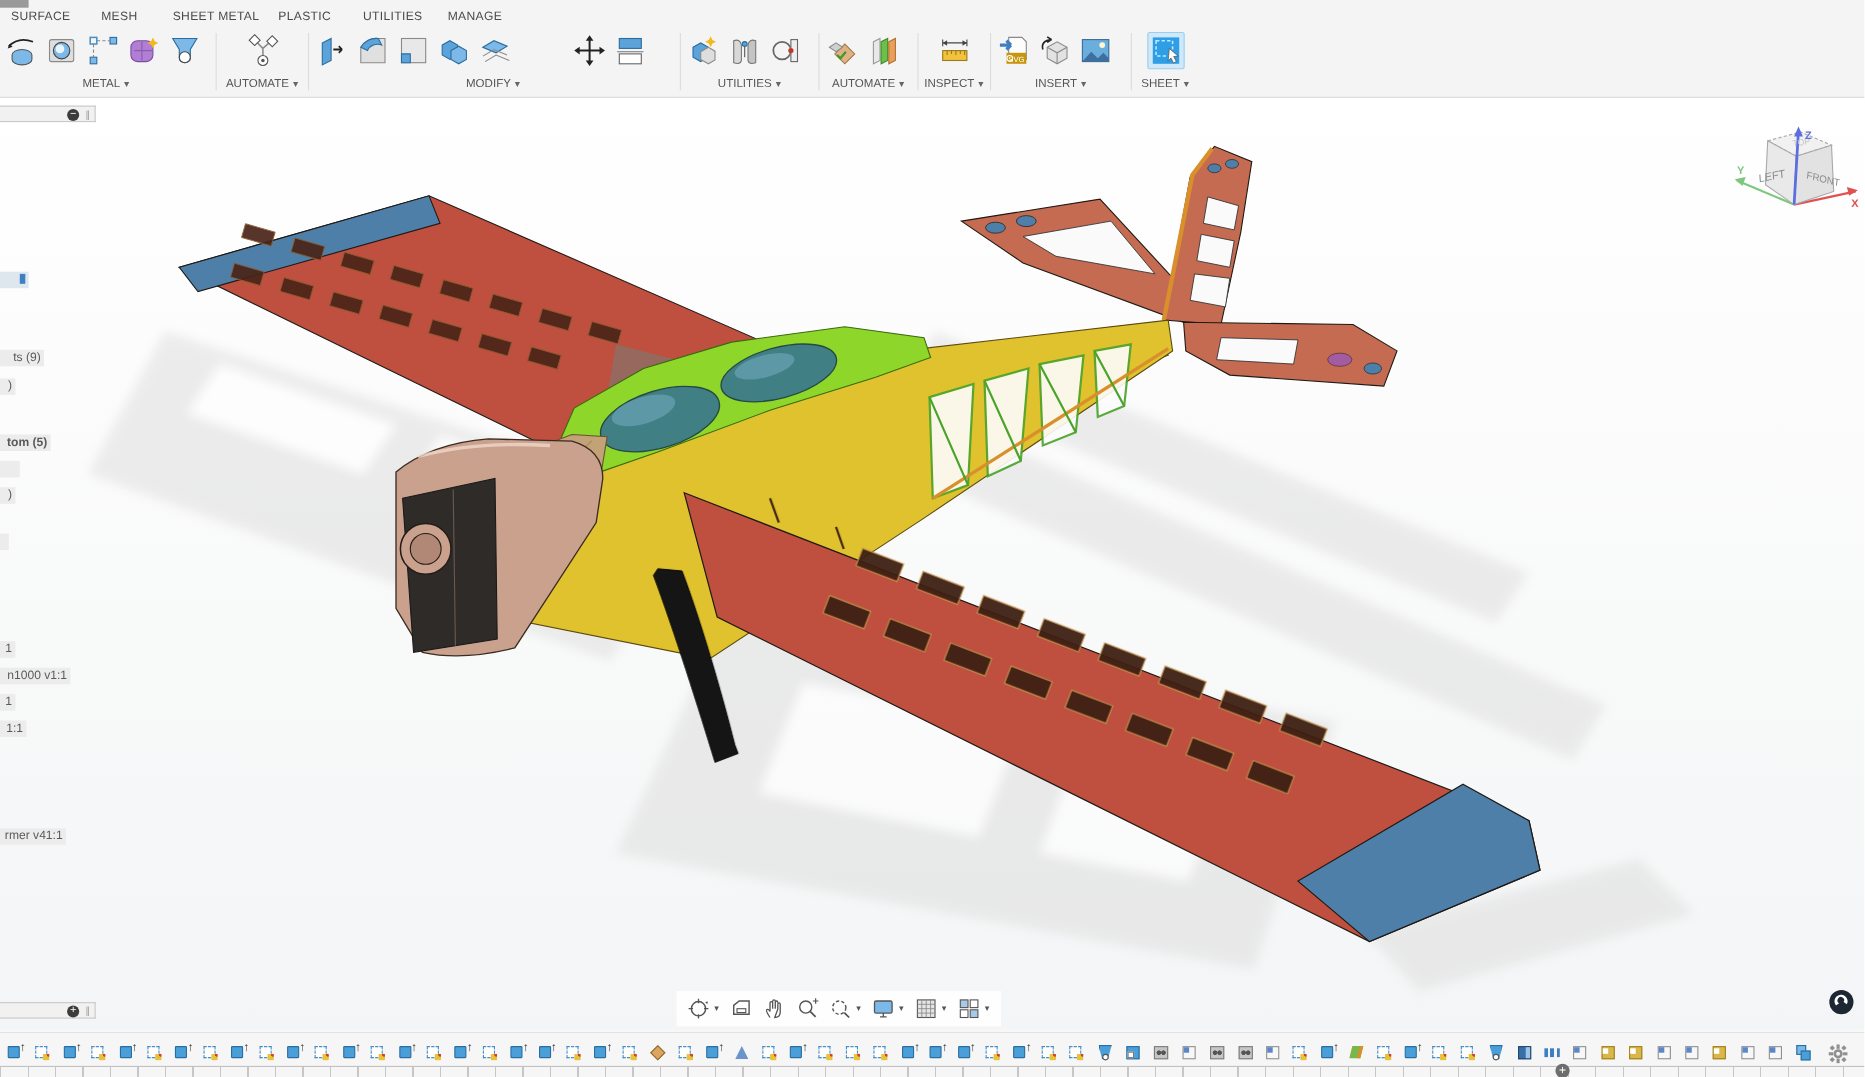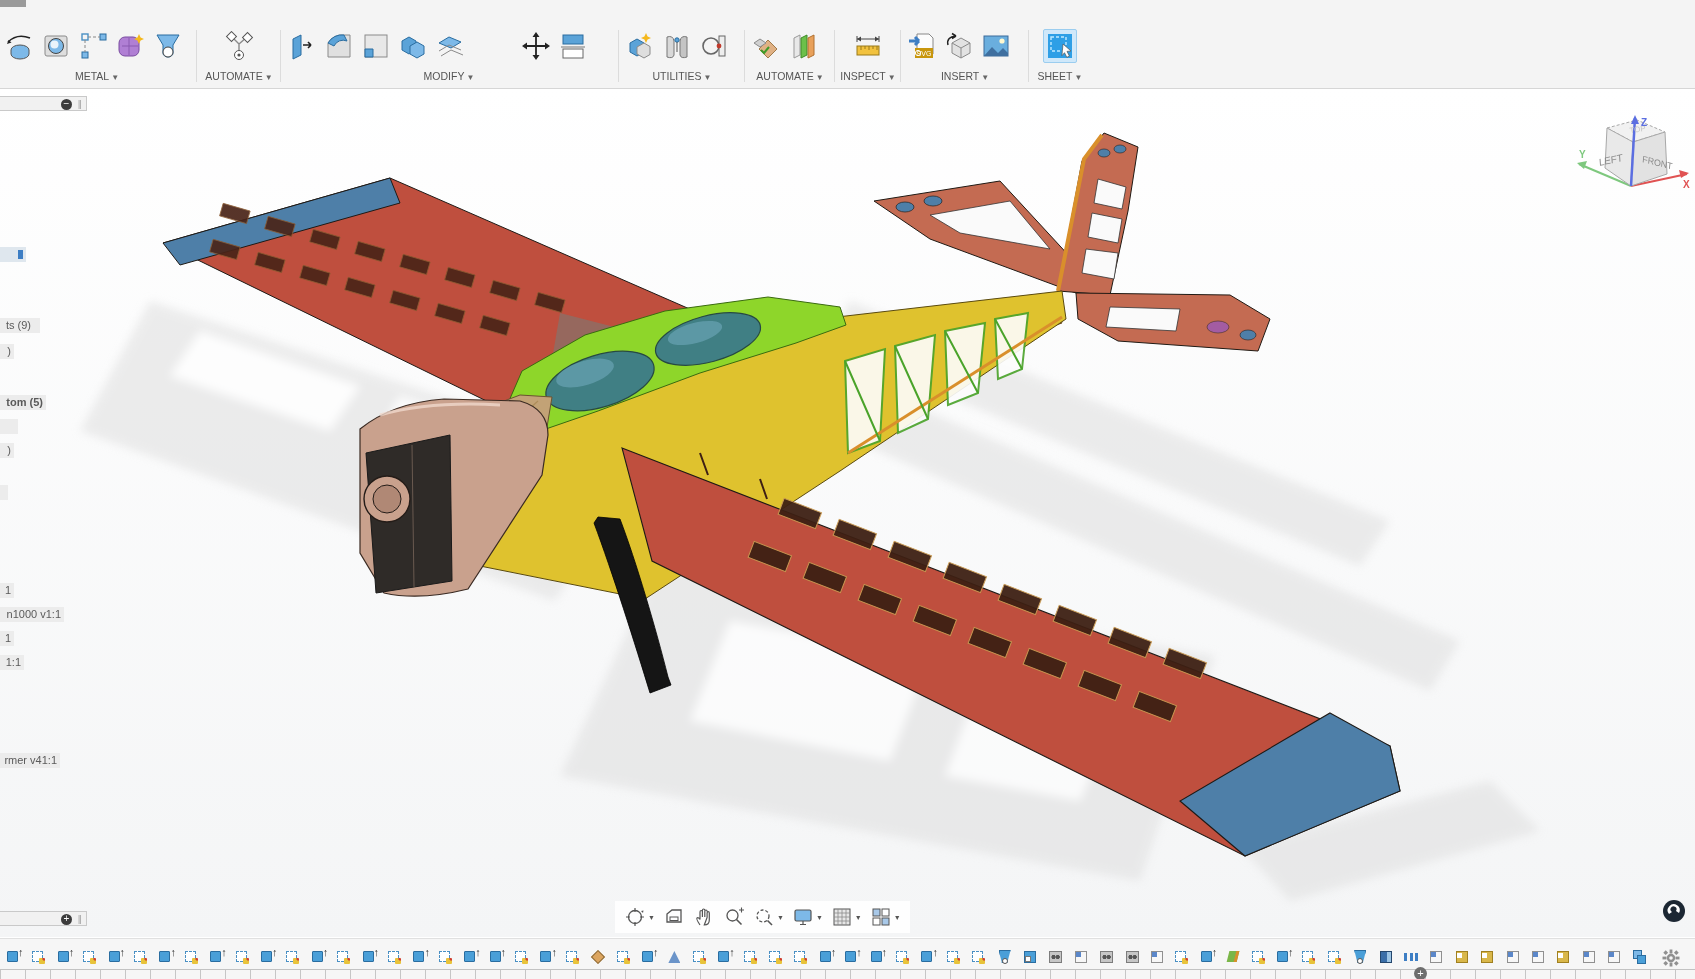--- a/index.html
+++ b/index.html
@@ -68,20 +68,28 @@
   .tl-SP::after{left:9px;top:5px;width:4px;height:10px;background:#9cc4e4;}
   .tl-marker{position:absolute;left:1414px;top:28px;width:13px;height:13px;border-radius:50%;background:#6e6e6e;color:#fff;font-size:11px;line-height:12px;text-align:center;}
   .tl-gear{position:absolute;left:1660px;top:8px;width:22px;height:22px;}
   .assistant{position:absolute;left:1662px;top:899px;width:24px;height:24px;}
 </style>
 </head>
 <body>
 
 <div class="toolbar">
   <div class="win-frag"></div>
+  <div class="tabrow">
+    <span class="tab" style="left:10px">SURFACE</span>
+    <span class="tab" style="left:92px">MESH</span>
+    <span class="tab" style="left:157px">SHEET METAL</span>
+    <span class="tab" style="left:253px">PLASTIC</span>
+    <span class="tab" style="left:330px">UTILITIES</span>
+    <span class="tab" style="left:407px">MANAGE</span>
+  </div>
 
   <div class="ribbon">
 
     <div class="rgroup" style="left:4px;width:186px">
       <div class="ricons">
         <div class="ricon">
             <svg width="30" height="30">
               <path d="M6 19 a9 5 0 1 1 18 0 v4 a9 5 0 1 1 -18 0 z" fill="#7db9e8" stroke="#555" stroke-width="1"></path>
               <path d="M3 11 Q12 2 25 7" fill="none" stroke="#222" stroke-width="1.6"></path>
               <path d="M2 13 l1.5 -4 3 2.6 z" fill="#222"></path>
@@ -425,21 +433,21 @@
     <path d="M598,516 L620,518 C636,560 656,628 668,676 L671,684 L650,692 C636,646 612,570 594,522 Z" fill="#151515" stroke="#000" stroke-width=".8"></path>
   </svg>
 </div>
 
 <div class="browser-head">
   <div class="bh-btn">−</div>
   <div class="bh-grip">∥</div>
 </div>
 <div id="browser-frags">
     <div class="frag sel" style="top: 247px; width: 26px;"><i></i></div>
-    <div class="frag" style="top: 318px; width: 40px; text-align: center;">ts (9)</div>
+    <div class="frag" style="top: 318px; width: 40px;">ts (9)</div>
     <div class="frag" style="top: 344px; width: 14px;">)</div>
     <div class="frag" style="top: 395px; width: 46px; font-weight: bold;">tom (5)</div>
     <div class="frag" style="top: 419px; width: 18px;"></div>
     <div class="frag" style="top: 443px; width: 14px;">)</div>
     <div class="frag" style="top: 485px; width: 8px;"></div>
     <div class="frag" style="top: 583px; width: 14px;">1</div>
     <div class="frag" style="top: 607px; width: 64px;">n1000 v1:1</div>
     <div class="frag" style="top: 631px; width: 14px;">1</div>
     <div class="frag" style="top: 655px; width: 24px;">1:1</div>
     <div class="frag" style="top: 753px; width: 60px;">rmer v41:1</div>

